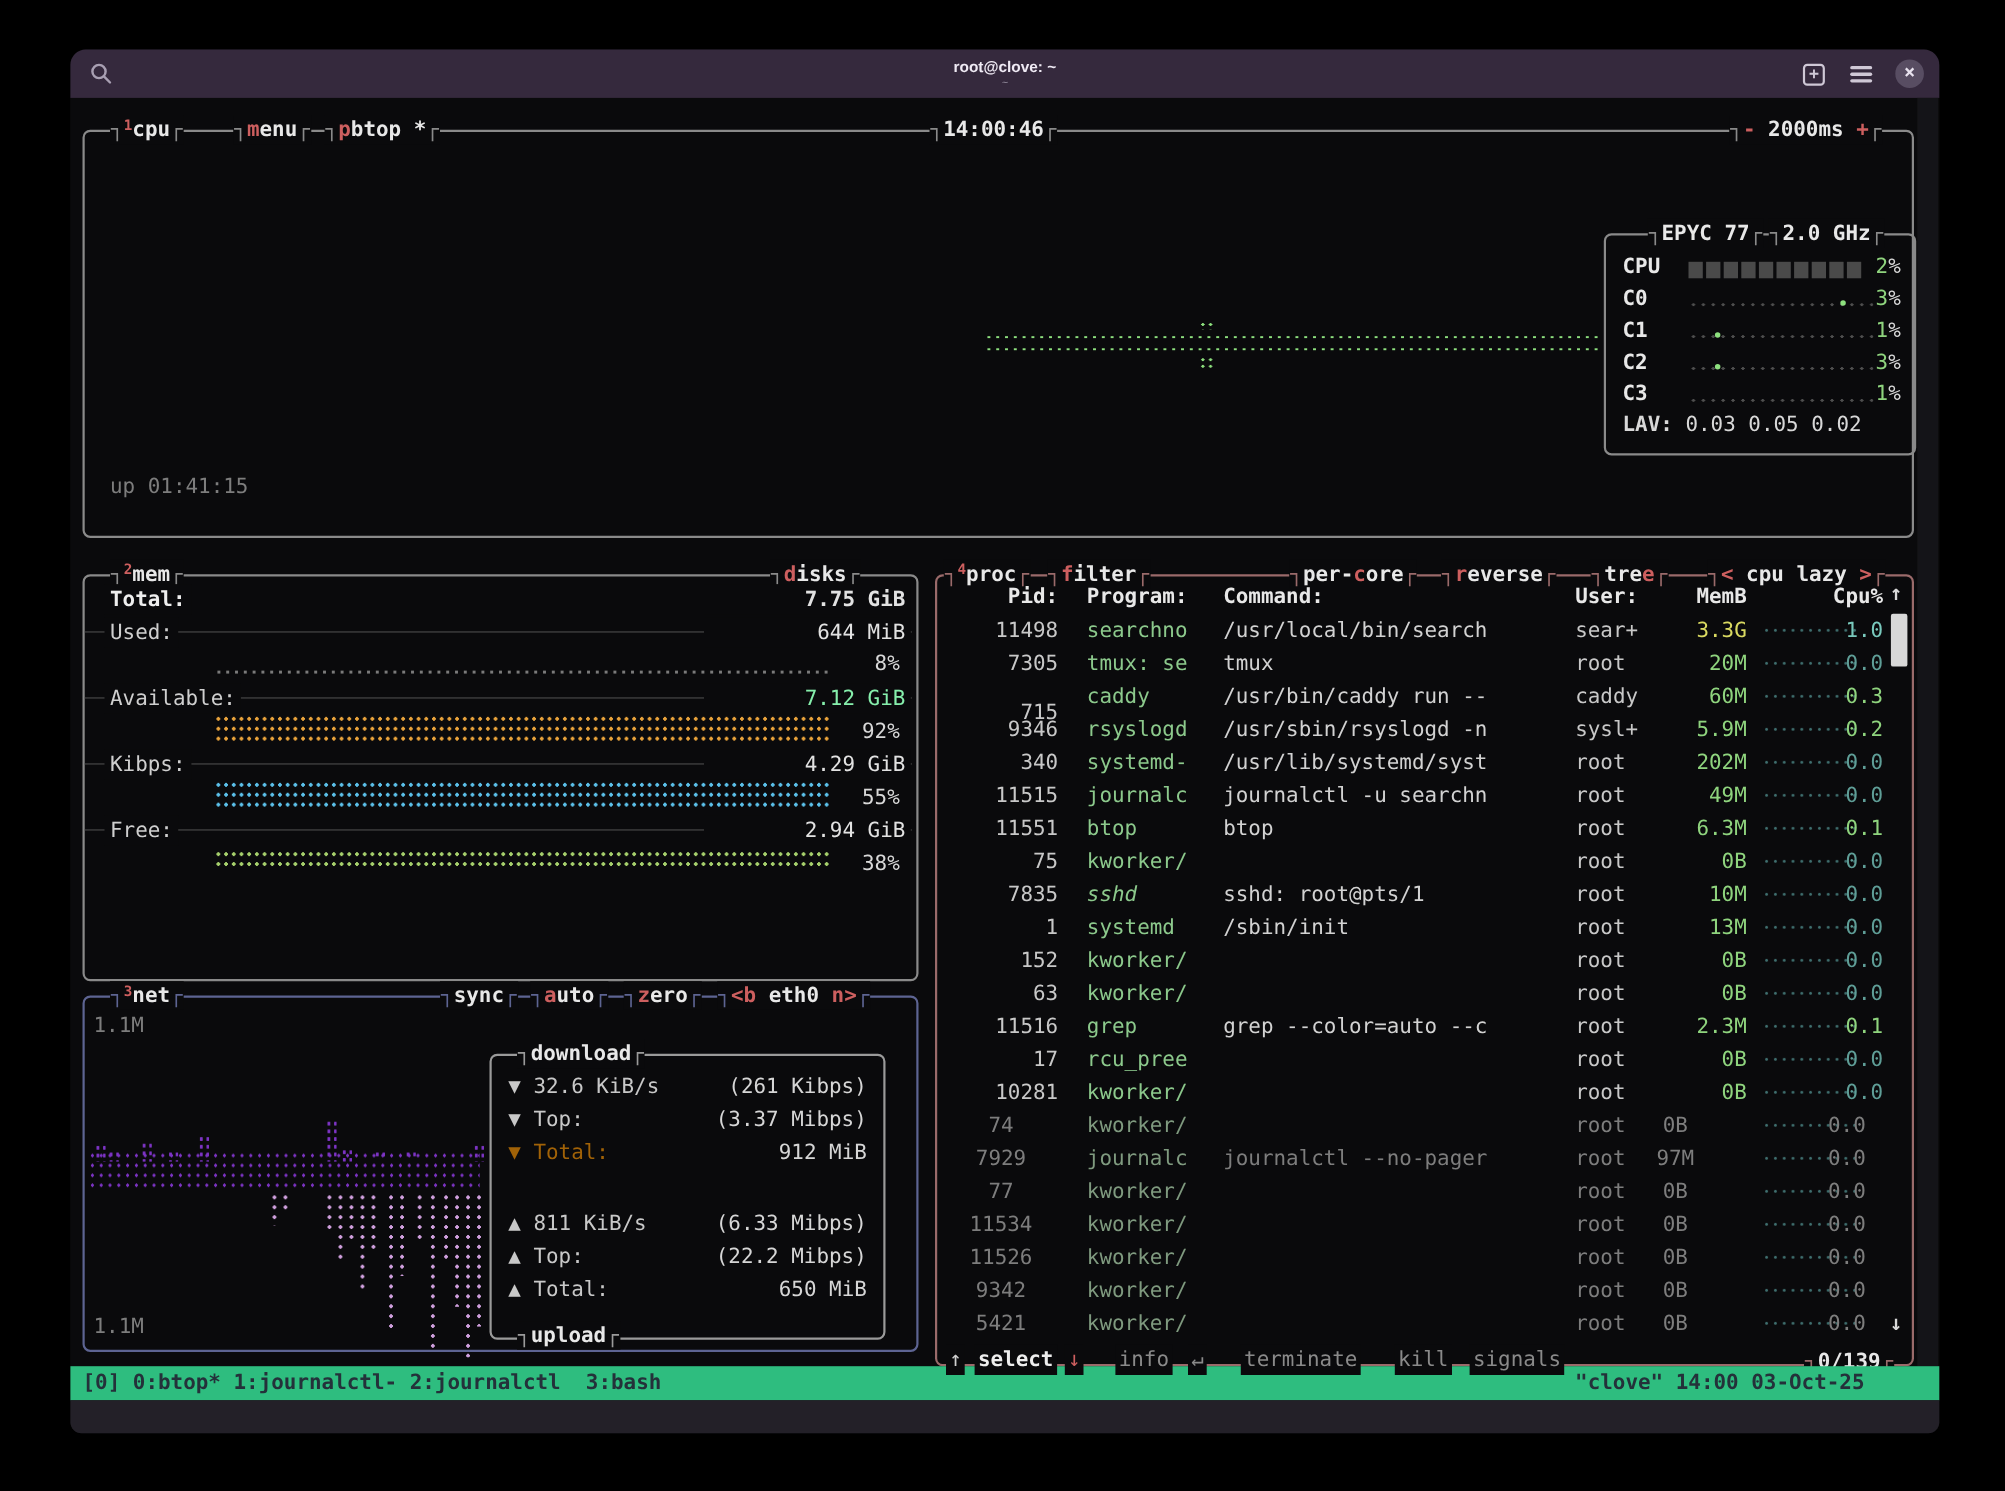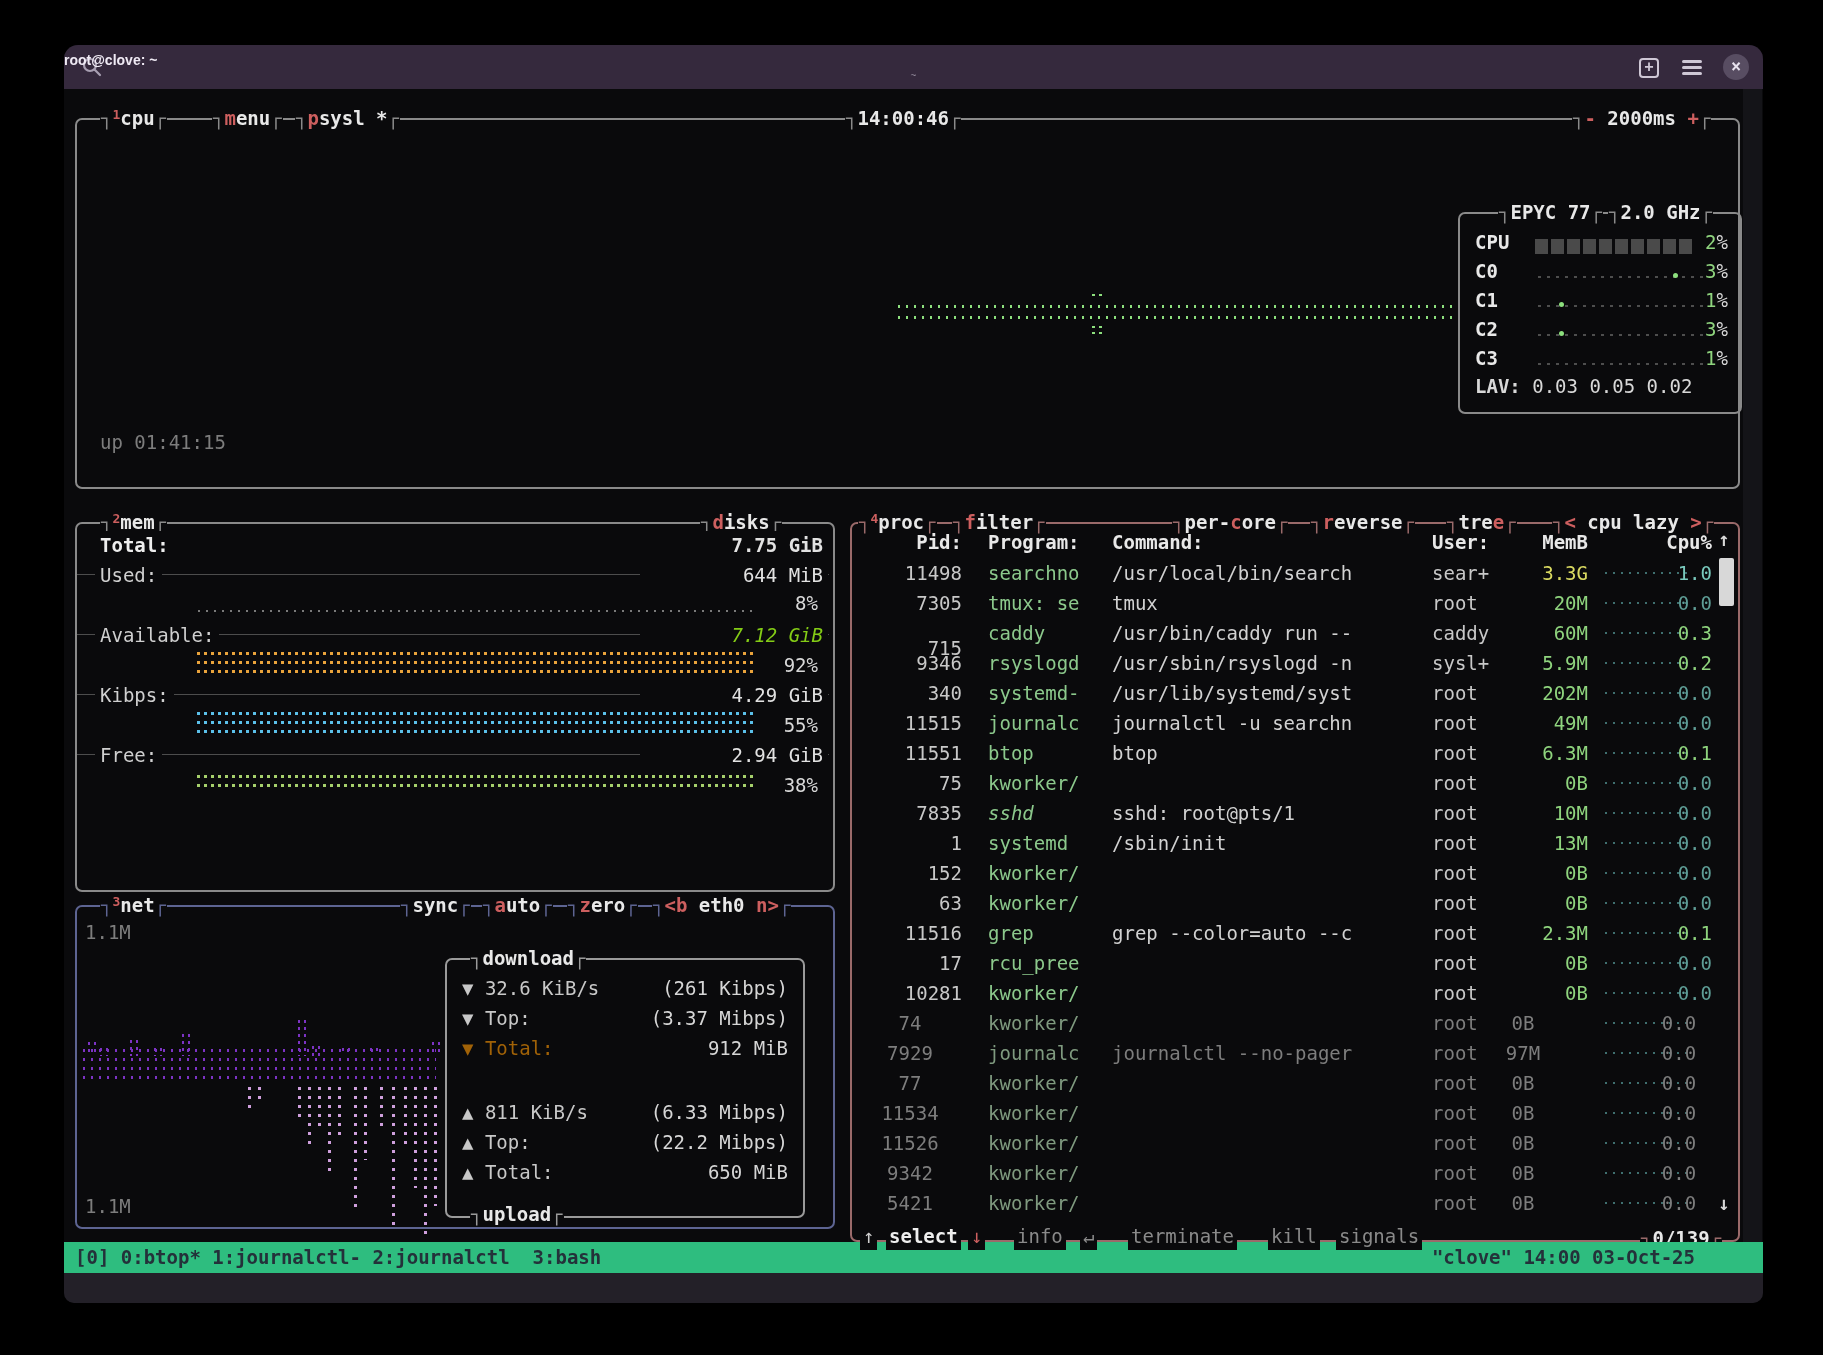--- a/index.html
+++ b/index.html
@@ -2,21 +2,21 @@
 <html><head>
 <meta charset="utf-8">
 <style>
   html,body{margin:0;padding:0;background:#000;}
   #stage{position:relative;width:1823px;height:1355px;background:#000;overflow:hidden;
          font-family:"DejaVu Sans Mono","Liberation Mono",monospace;font-size:19px;color:#d6d6d6;}
   .window{position:absolute;left:64px;top:45px;width:1699px;height:1258px;background:#0b0b0d;
           border-radius:14px 14px 10px 10px;box-shadow:0 10px 40px rgba(0,0,0,.7);}
   .titlebar{position:absolute;left:0;top:0;width:100%;height:44px;background:#35293d;
             border-radius:14px 14px 0 0;}
-  .ttitle{position:absolute;left:0;right:0;top:7px;font-family:"Liberation Sans",sans-serif;
+  .ttitle{position:absolute;left:0;right:0;top:7px;text-align:center;font-family:"Liberation Sans",sans-serif;
           font-size:14px;font-weight:bold;color:#efeaf4;}
   .tsub{position:absolute;left:0;right:0;top:25px;text-align:center;font-family:"Liberation Sans",sans-serif;
         font-size:10px;color:#8f8798;}
   .wbtn{position:absolute;top:9px;width:26px;height:26px;}
   .newtab{right:102px;}
   .newtab .sq{position:absolute;left:4px;top:4px;width:16px;height:16px;border:2px solid #cfc8d6;border-radius:4px;
               color:#cfc8d6;font-size:15px;line-height:15px;text-align:center;font-weight:bold;}
   .burger{right:58px;}
   .burger i{position:absolute;left:3px;width:20px;height:2.5px;background:#cfc8d6;border-radius:2px;}
   .close{right:14px;background:#584d62;border-radius:50%;text-align:center;line-height:25px;
@@ -71,21 +71,21 @@
       </div>
       <div class="wbtn close">×</div>
     </div>
     <div class="term"></div>
   </div>
   <div class="gutter"></div>
 
   <div class="box" style="left:75px;top:118px;width:1661px;height:367px;border-color:#8a8a8a"></div>
   <div class="btitle" style="--bc:#8a8a8a;left:100px;top:105px"><span><span class="seg-sup">1</span><span class="seg-txt">cpu</span></span></div>
   <div class="btitle" style="--bc:#8a8a8a;left:212px;top:105px"><span><span class="seg-hot">m</span><span class="seg-txt">enu</span></span></div>
-  <div class="btitle" style="--bc:#8a8a8a;left:295px;top:105px"><span><span class="seg-hot">p</span><span class="seg-txt">sysl *</span></span></div>
+  <div class="btitle" style="--bc:#8a8a8a;left:295px;top:105px"><span><span class="seg-hot">p</span><span class="seg-txt">btop *</span></span></div>
   <div class="btitle" style="--bc:#8a8a8a;left:845px;top:105px"><span>14:00:46</span></div>
   <div class="btitle" style="--bc:#8a8a8a;left:1572px;top:105px"><span><span class="seg-hot">- </span><span class="seg-txt">2000ms</span><span class="seg-hot"> +</span></span></div>
 
   <div class="dots" id="cpu-graph-a" style="left: 895px; top: 303px; width: 560px; height: 7px; background-image: radial-gradient(rgb(141, 224, 126) 1.4px, transparent 1.5px); background-size: 8px 7px;"></div>
   <div class="dots" id="cpu-graph-b" style="left: 895px; top: 314px; width: 560px; height: 7px; background-image: radial-gradient(rgb(141, 224, 126) 1.4px, transparent 1.5px); background-size: 8px 7px;"></div>
   <div class="dots" id="cpu-graph-s1" style="left: 1090px; top: 292px; width: 14px; height: 8px; background-image: radial-gradient(rgb(141, 224, 126) 1.4px, transparent 1.5px); background-size: 7px 6px;"></div>
   <div class="dots" id="cpu-graph-s2" style="left: 1090px; top: 324px; width: 14px; height: 12px; background-image: radial-gradient(rgb(141, 224, 126) 1.4px, transparent 1.5px); background-size: 7px 6px;"></div>
 
   <div class="box" style="left:1458px;top:212px;width:280px;height:198px;border-color:#8a8a8a"></div>
   <div class="btitle" style="--bc:#8a8a8a;left:1498px;top:199px"><span>EPYC 77</span></div>
@@ -378,21 +378,21 @@
     <div class="t ra" style="left: 1640px; top: 344px; width: 88px;"><span style="color: rgb(143, 212, 126);">1</span><span style="color: rgb(216, 216, 216);">%</span></div>
     <div class="t onln" style="left: 95px; top: 531px; color: rgb(238, 238, 238); font-weight: bold;">Total:</div>
     <div class="t ra onln" style="left: 640px; top: 531px; width: 178px; color: rgb(226, 226, 226); font-weight: bold;">7.75 GiB</div>
     <div class="hline" style="left: 77px; top: 574px; width: 752px;"></div>
     <div class="t onln" style="left: 95px; top: 561px; color: rgb(207, 207, 207); font-weight: normal;">Used:</div>
     <div class="t ra onln" style="left: 640px; top: 561px; width: 178px; color: rgb(226, 226, 226); font-weight: normal;">644 MiB</div>
     <div class="t ra" style="left: 700px; top: 589px; width: 118px; color: rgb(216, 216, 216);">8%</div>
     <div class="dots" style="left: 195px; top: 607px; width: 560px; height: 9px; background-image: radial-gradient(rgb(122, 122, 122) 1.4px, transparent 1.5px); background-size: 8px 8px;"></div>
     <div class="hline" style="left: 77px; top: 634px; width: 752px;"></div>
     <div class="t onln" style="left: 95px; top: 621px; color: rgb(207, 207, 207); font-weight: normal;">Available:</div>
-    <div class="t ra onln" style="left: 640px; top: 621px; width: 178px; color: #84cc16; font-weight: normal; font-style: italic;">7.12 GiB</div>
+    <div class="t ra onln" style="left: 640px; top: 621px; width: 178px; color: #86efac; font-weight: normal;">7.12 GiB</div>
     <div class="t ra" style="left: 700px; top: 651px; width: 118px; color: rgb(216, 216, 216);">92%</div>
     <div class="dots" style="left: 195px; top: 649px; width: 560px; height: 27px; background-image: radial-gradient(rgb(233, 163, 59) 1.4px, transparent 1.5px); background-size: 7px 9px;"></div>
     <div class="hline" style="left: 77px; top: 694px; width: 752px;"></div>
     <div class="t onln" style="left: 95px; top: 681px; color: rgb(207, 207, 207); font-weight: normal;">Kibps:</div>
     <div class="t ra onln" style="left: 640px; top: 681px; width: 178px; color: rgb(226, 226, 226); font-weight: normal;">4.29 GiB</div>
     <div class="t ra" style="left: 700px; top: 711px; width: 118px; color: rgb(216, 216, 216);">55%</div>
     <div class="dots" style="left: 195px; top: 709px; width: 560px; height: 27px; background-image: radial-gradient(rgb(91, 192, 234) 1.4px, transparent 1.5px); background-size: 7px 9px;"></div>
     <div class="hline" style="left: 77px; top: 754px; width: 752px;"></div>
     <div class="t onln" style="left: 95px; top: 741px; color: rgb(207, 207, 207); font-weight: normal;">Free:</div>
     <div class="t ra onln" style="left: 640px; top: 741px; width: 178px; color: rgb(226, 226, 226); font-weight: normal;">2.94 GiB</div>

